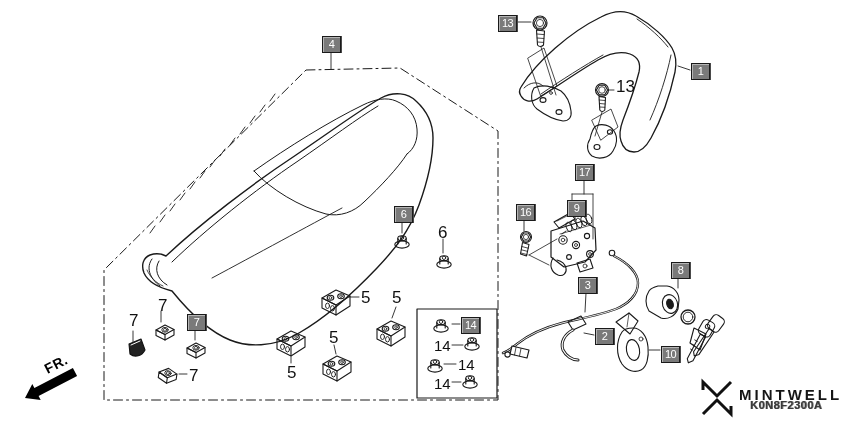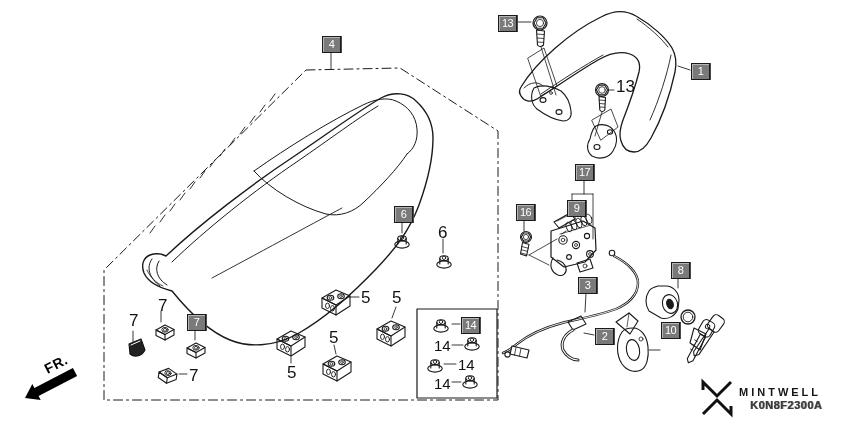--- a/index.html
+++ b/index.html
@@ -7,21 +7,21 @@
          font-family:"Liberation Sans",sans-serif;}
   .art{position:absolute;left:0;top:0;}
   .lbx{position:absolute;min-width:15px;height:15px;padding:0 1px;background:#7a7a7a;
        border:1px solid #1a1a1a;box-shadow:1px 1px 0 #b5b5b5 inset, 1px 0 0 #4a4a4a;
        color:#fff;font-size:11px;line-height:15px;text-align:center;letter-spacing:-0.5px;
        cursor:pointer;}
   .pl{position:absolute;font-size:17px;line-height:1;color:#111;}
   .pl.s14{font-size:15px;}
   .fr{position:absolute;left:44px;top:356px;font-weight:bold;font-size:14px;color:#000;
       transform:rotate(-27deg);letter-spacing:0.5px;}
-  .brand{position:absolute;left:739px;top:386px;font-size:11px;font-weight:bold;
+  .brand{position:absolute;left:739px;top:386px;font-size:15px;font-weight:bold;
          letter-spacing:3px;color:#151515;}
   .code{position:absolute;left:750px;top:399px;font-size:11px;font-weight:bold;color:#3a3a3a;
         text-shadow:0.8px 0 0 #777;letter-spacing:0.5px;}
 </style>
 </head>
 <body>
 
 <div class="stage">
 
 <svg class="art" width="842" height="421" viewBox="0 0 842 421" fill="none" stroke="#1a1a1a" stroke-width="1.1" stroke-linecap="round" stroke-linejoin="round">
@@ -246,21 +246,21 @@
 <div class="lbx" style="left:322px;top:36px">4</div>
 <div class="lbx" style="left:498px;top:15px">13</div>
 <div class="lbx" style="left:691px;top:63px">1</div>
 <div class="lbx" style="left:575px;top:164px">17</div>
 <div class="lbx" style="left:567px;top:200px">9</div>
 <div class="lbx" style="left:516px;top:204px">16</div>
 <div class="lbx" style="left:394px;top:206px">6</div>
 <div class="lbx" style="left:578px;top:277px">3</div>
 <div class="lbx" style="left:671px;top:262px">8</div>
 <div class="lbx" style="left:595px;top:328px">2</div>
-<div class="lbx" style="left:661px;top:322px">10</div>
+<div class="lbx" style="left:661px;top:346px">10</div>
 <div class="lbx" style="left:187px;top:314px">7</div>
 <div class="lbx" style="left:461px;top:317px">14</div>
 
 <div class="pl" style="left:616px;top:78px">13</div>
 <div class="pl" style="left:438px;top:224px">6</div>
 <div class="pl" style="left:361px;top:289px">5</div>
 <div class="pl" style="left:392px;top:289px">5</div>
 <div class="pl" style="left:287px;top:364px">5</div>
 <div class="pl" style="left:329px;top:329px">5</div>
 <div class="pl" style="left:129px;top:312px">7</div>

